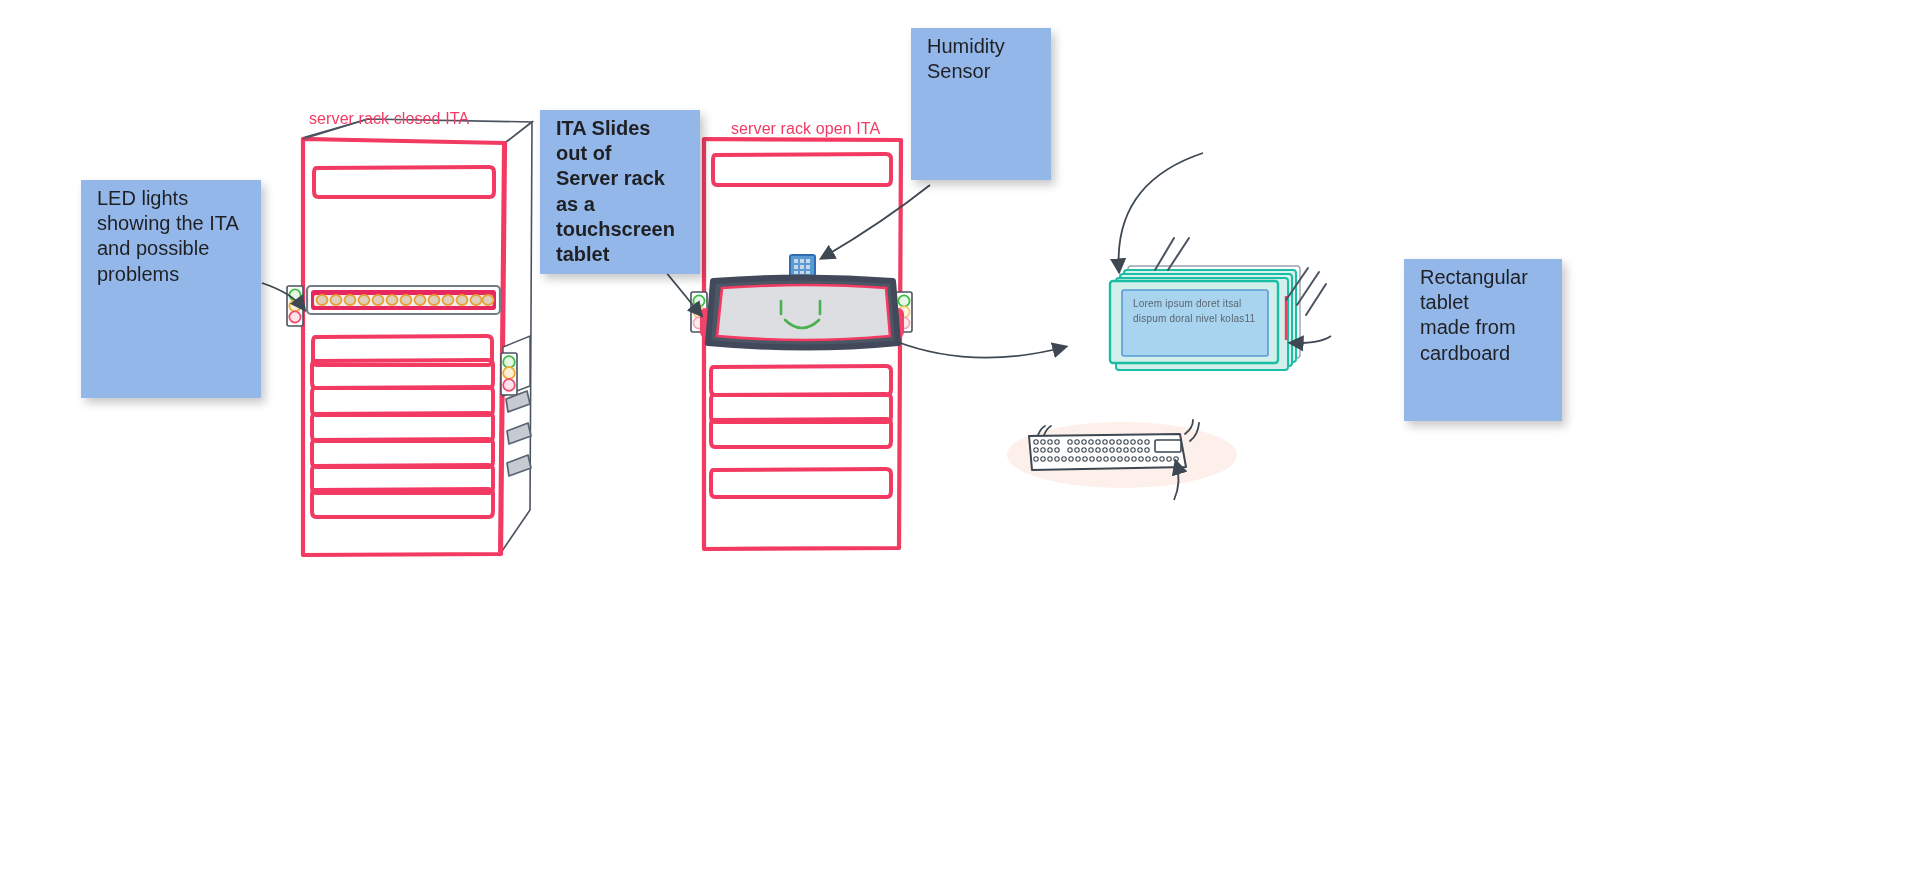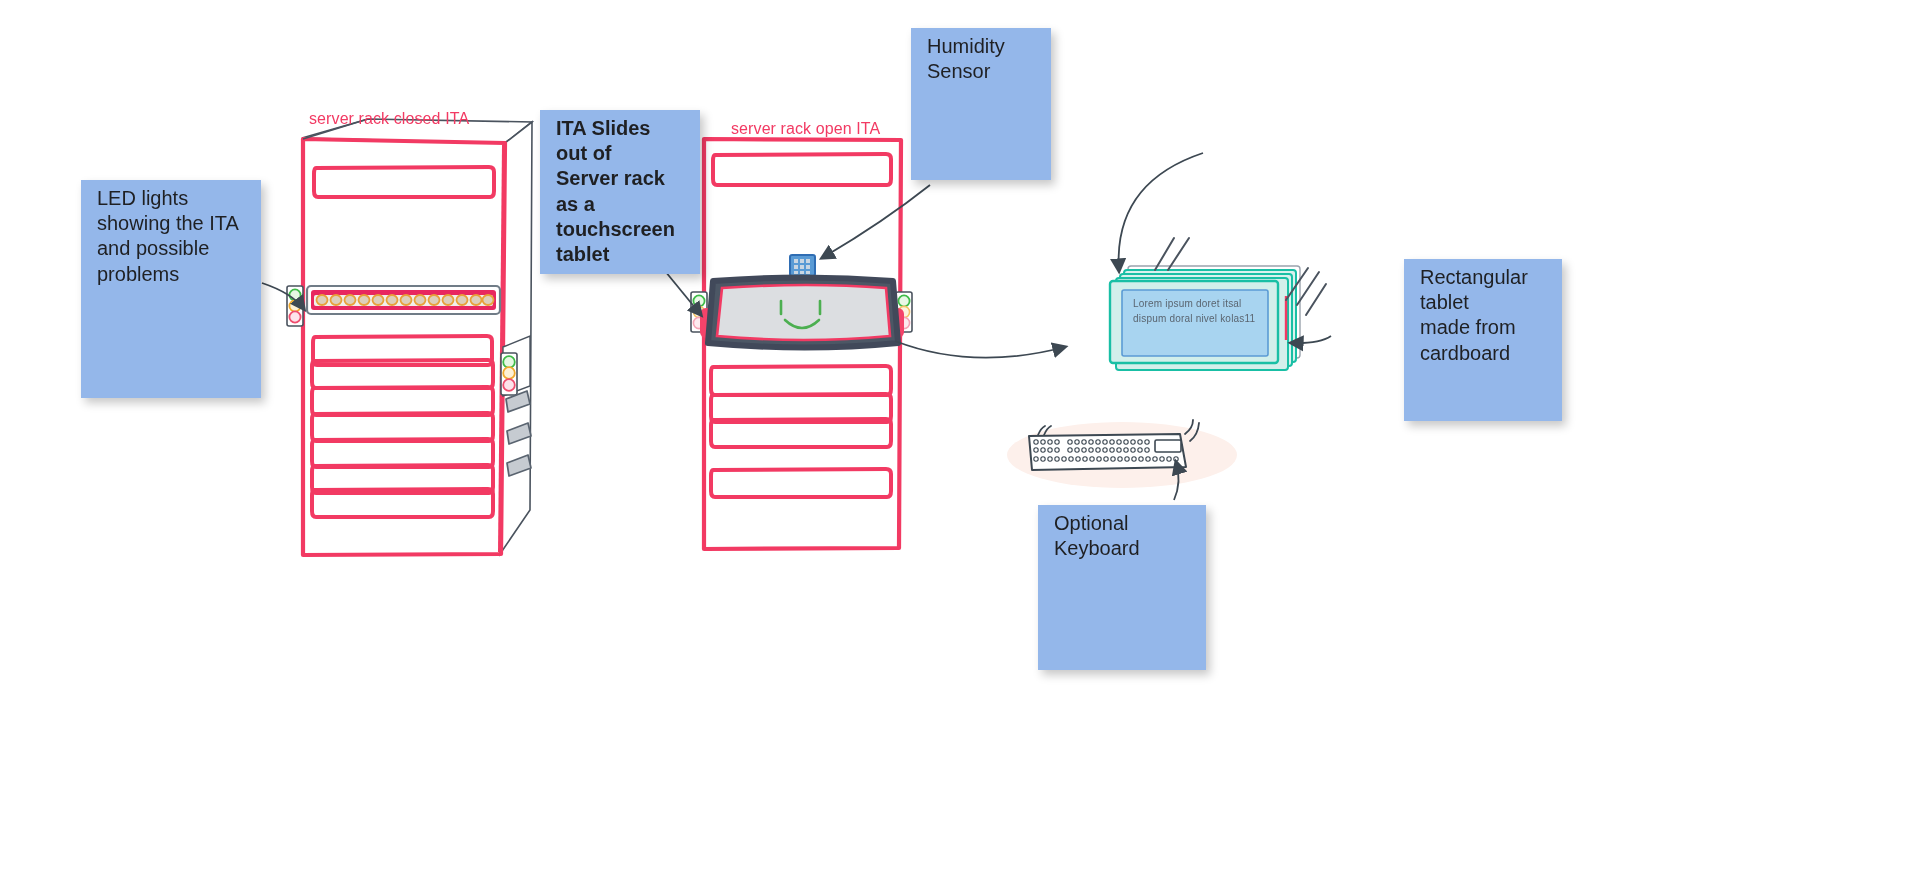--- a/index.html
+++ b/index.html
@@ -279,16 +279,14 @@
 touchscreen
 tablet</div>
 
   <div class="note" style="left:911px;top:28px;width:140px;height:152px;">Humidity Sensor</div>
 
 
   <div class="note" style="left:1404px;top:259px;width:158px;height:162px;">Rectangular tablet
 made from
 cardboard</div>
 
-  <div class="note" style="left:1038px;top:505px;width:168px;height:165px;">Optional
-Keyboard</div>
 
 </div>
 
 </body></html>

